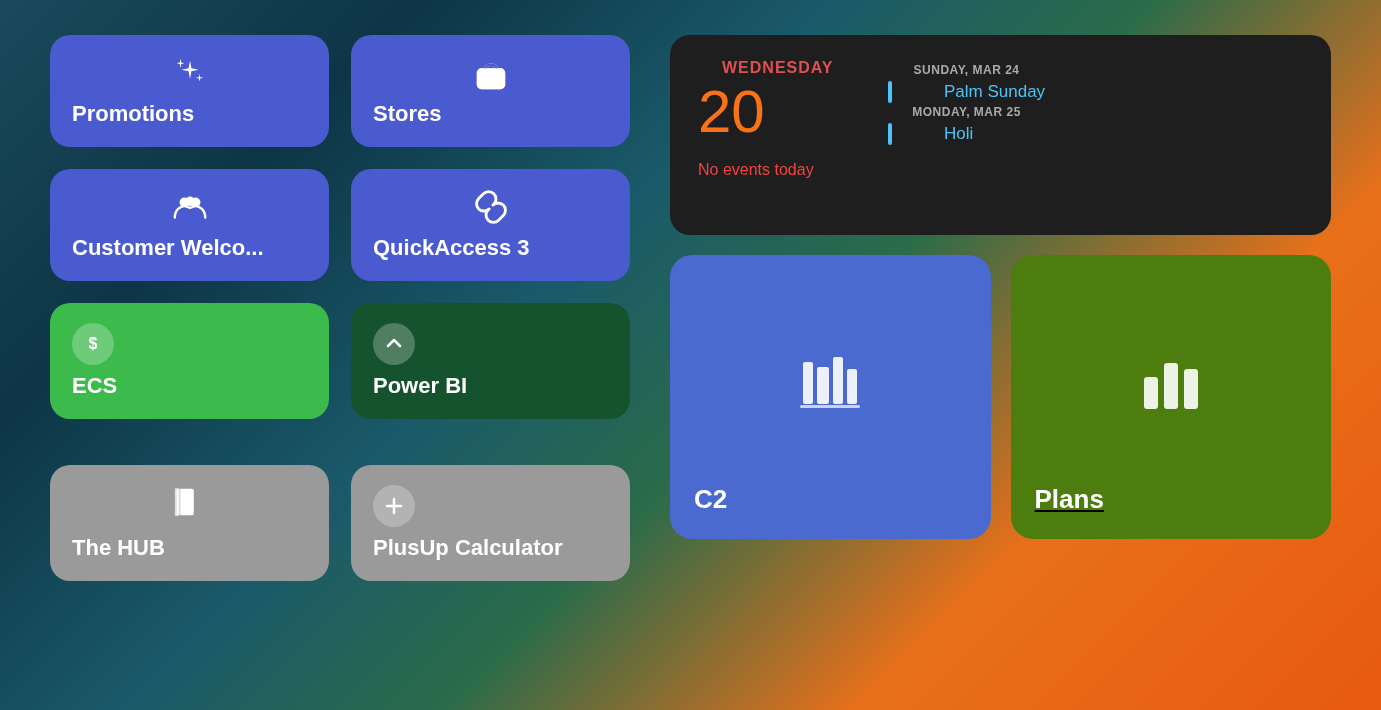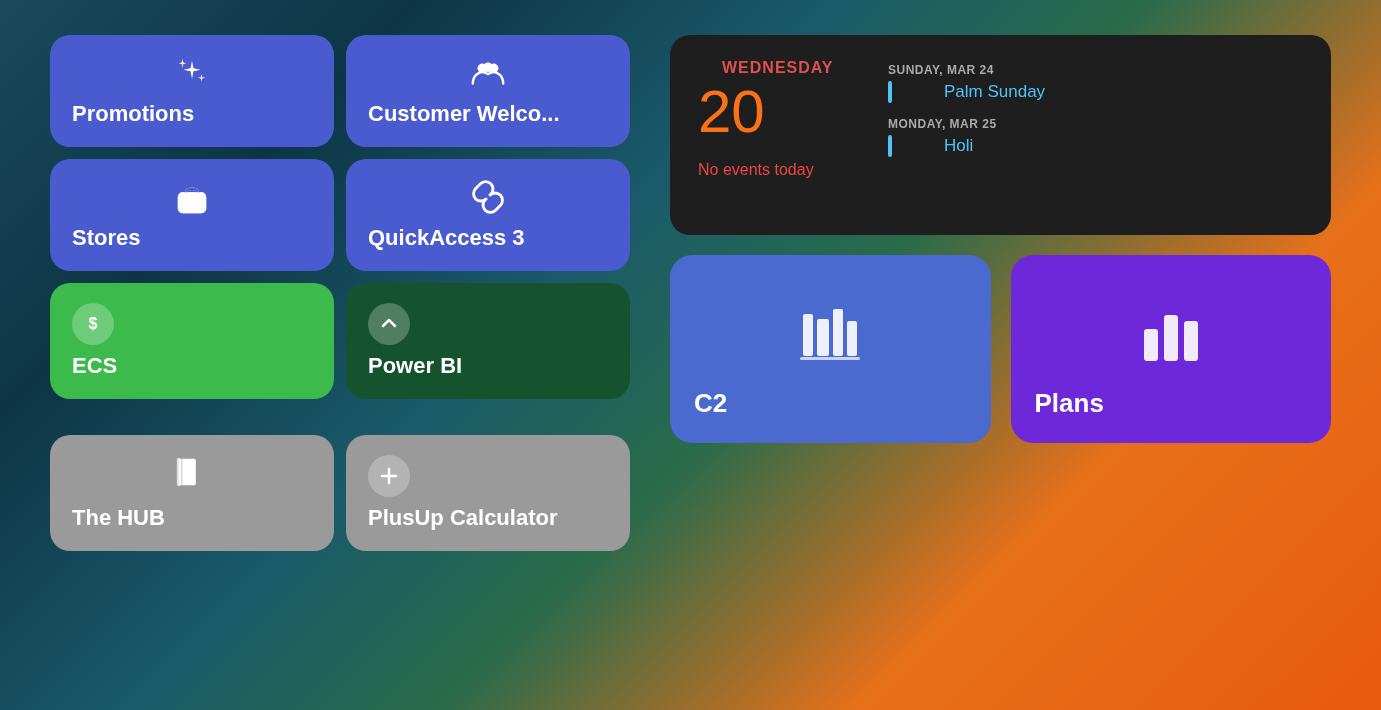--- a/index.html
+++ b/index.html
@@ -20,21 +20,21 @@
       padding: 35px 50px;
       gap: 40px;
       height: 100%;
     }
 
     
     .left-grid {
       display: grid;
       grid-template-columns: 1fr 1fr;
       grid-template-rows: repeat(4, 1fr);
-      gap: 12px;
+      gap: 22px;
       width: 580px;
       height: 458px;
     }
 
     .app-tile {
       border-radius: 20px;
       padding: 20px 22px;
       display: flex;
       flex-direction: column;
       justify-content: space-between;
@@ -123,22 +123,23 @@
 
     .cal-no-events {
       font-size: 16px;
       color: #ef4444;
       margin-top: 16px;
     }
 
     .calendar-right {
       display: flex;
       flex-direction: column;
-      gap: 14px;
+      gap: 2px;
       padding-top: 4px;
+      text-align: center;
     }
 
     .cal-event-group {}
 
     .cal-event-date {
       font-size: 12px;
       font-weight: 600;
       color: #aaaaaa;
       text-transform: uppercase;
       letter-spacing: 0.5px;
@@ -169,30 +170,30 @@
     
     .bottom-tiles {
       display: flex;
       flex-direction: row;
       gap: 20px;
     }
 
     .large-tile {
       border-radius: 22px;
       flex: 1;
-      height: 188px;
+      height: 284px;
       display: flex;
       flex-direction: column;
       justify-content: flex-end;
       padding: 24px;
       cursor: pointer;
     }
 
     .large-tile-blue { background: #4a6acf; }
-    .large-tile-indigo { background: #6d28d9; }
+    .large-tile-indigo { background: #4d7c0f; text-decoration: underline; }
 
     .large-tile .tile-icon-large {
       font-size: 60px;
       color: white;
       margin-bottom: auto;
       display: flex;
       align-items: center;
       justify-content: center;
       flex: 1;
     }
@@ -235,40 +236,40 @@
           <path d="M20 6 L21.5 14 L29 15.5 L21.5 17 L20 25 L18.5 17 L11 15.5 L18.5 14 Z" fill="white"></path>
           <path d="M10 4 L10.8 8 L14 8.8 L10.8 9.6 L10 13.6 L9.2 9.6 L6 8.8 L9.2 8 Z" fill="white"></path>
           <path d="M30 20 L30.7 23.3 L34 24 L30.7 24.7 L30 28 L29.3 24.7 L26 24 L29.3 23.3 Z" fill="white"></path>
         </svg>
       </div>
       <span class="tile-label">Promotions</span>
     </div>
 
     <div class="app-tile tile-blue">
       <div class="tile-icon svg-icon">
+        <svg class="bag-svg" viewBox="0 0 38 40" fill="none" xmlns="http://www.w3.org/2000/svg">
+          <rect x="4" y="14" width="30" height="22" rx="5" fill="white"></rect>
+          <path d="M13 14 C13 9 25 9 25 14" stroke="white" stroke-width="2.5" fill="none"></path>
+          <rect x="4" y="14" width="30" height="22" rx="5" fill="white" opacity="0.9"></rect>
+          <path d="M13 14 C13 9 25 9 25 14" stroke="#4a5acf" stroke-width="2.5" fill="none"></path>
+        </svg>
+      </div>
+      <span class="tile-label">Stores</span>
+    </div>
+
+    <div class="app-tile tile-blue">
+      <div class="tile-icon svg-icon">
         <svg class="group-svg" viewBox="0 0 40 40" fill="none" xmlns="http://www.w3.org/2000/svg">
           <circle cx="14" cy="14" r="5" fill="white"></circle>
           <circle cx="26" cy="14" r="5" fill="white"></circle>
           <circle cx="20" cy="13" r="5" fill="white"></circle>
           <path d="M4 30 C4 22 10 18 14 18 C16 18 18 19 20 20 C22 19 24 18 26 18 C30 18 36 22 36 30" stroke="white" stroke-width="2.5" fill="none" stroke-linecap="round"></path>
         </svg>
       </div>
       <span class="tile-label">Customer Welco...</span>
-    </div>
-
-    <div class="app-tile tile-blue">
-      <div class="tile-icon svg-icon">
-        <svg class="bag-svg" viewBox="0 0 38 40" fill="none" xmlns="http://www.w3.org/2000/svg">
-          <rect x="4" y="14" width="30" height="22" rx="5" fill="white"></rect>
-          <path d="M13 14 C13 9 25 9 25 14" stroke="white" stroke-width="2.5" fill="none"></path>
-          <rect x="4" y="14" width="30" height="22" rx="5" fill="white" opacity="0.9"></rect>
-          <path d="M13 14 C13 9 25 9 25 14" stroke="#4a5acf" stroke-width="2.5" fill="none"></path>
-        </svg>
-      </div>
-      <span class="tile-label">Stores</span>
     </div>
 
     <div class="app-tile tile-blue">
       <div class="tile-icon svg-icon">
         <svg class="link-svg" viewBox="0 0 38 38" fill="none" xmlns="http://www.w3.org/2000/svg">
           <path d="M16 22 C13 25 13 30 16 33 C19 36 24 36 27 33 L32 28 C35 25 35 20 32 17 C29 14 24 14 21 17" stroke="white" stroke-width="3" fill="none" stroke-linecap="round"></path>
           <path d="M22 16 C25 13 25 8 22 5 C19 2 14 2 11 5 L6 10 C3 13 3 18 6 21 C9 24 14 24 17 21" stroke="white" stroke-width="3" fill="none" stroke-linecap="round"></path>
         </svg>
       </div>
       <span class="tile-label">QuickAccess 3</span>

